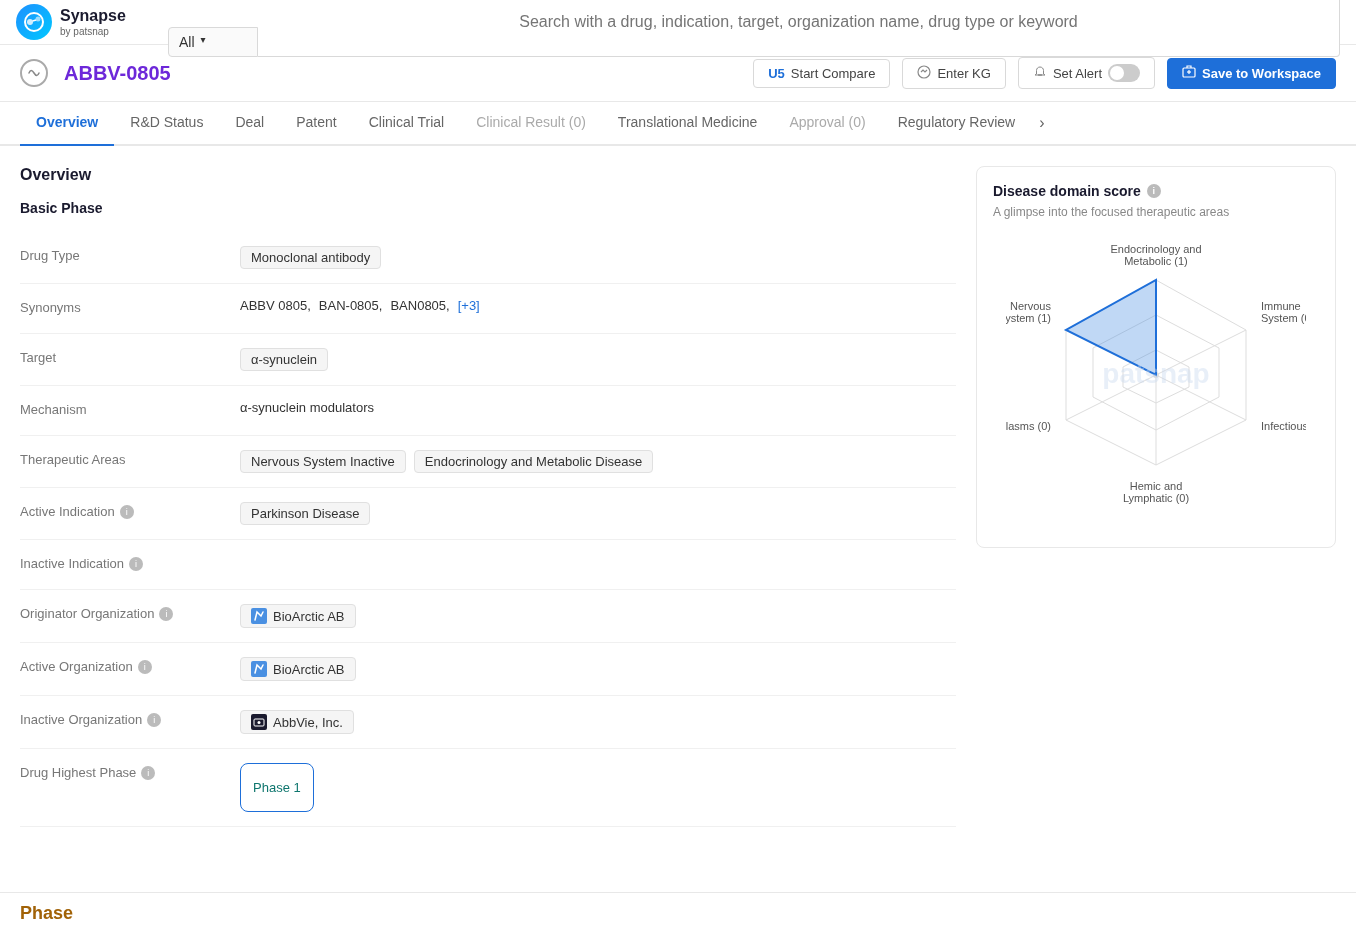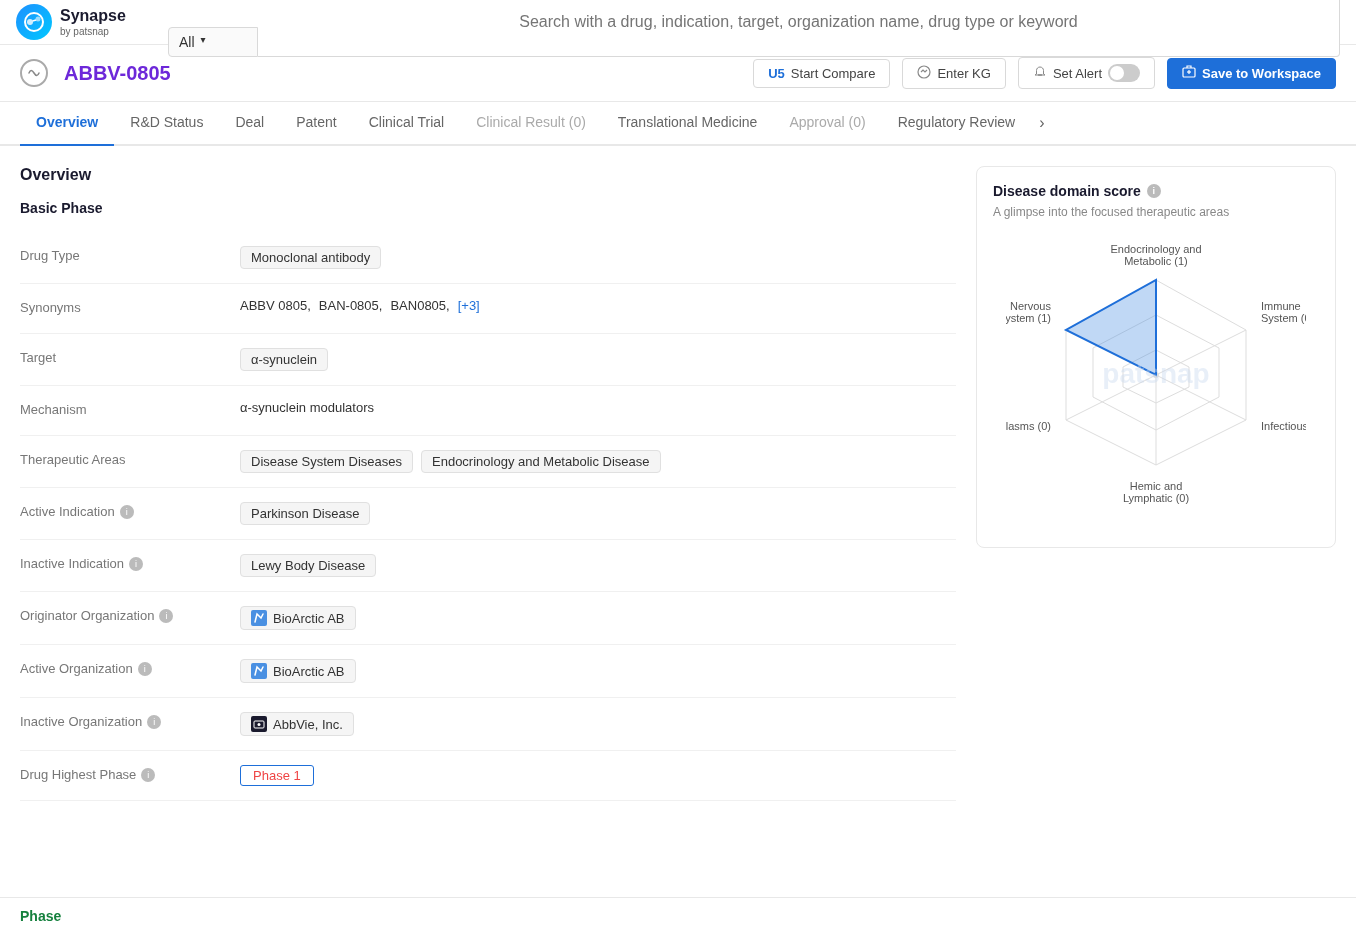--- a/index.html
+++ b/index.html
@@ -60,25 +60,25 @@
     .chart-panel {
       width: 360px; min-width: 360px; background: #fff; border: 1px solid #e8e8e8;
       border-radius: 8px; padding: 16px; height: fit-content; margin-top: 0;
     }
     .chart-title { font-size: 14px; font-weight: 700; color: #1a1a2e; display: flex; align-items: center; gap: 6px; margin-bottom: 6px; }
     .chart-subtitle { font-size: 12px; color: #888; margin-bottom: 15px; }
 
     .radar-container { position: relative; width: 300px; height: 280px; margin: 16px auto; }
 
     
-    .phase-badge { background: #fff; border: 1.5px solid #1e6fd9; border-radius: 3px; padding: 2px 12px; font-size: 13px; color: #ef4444; font-weight: 500; }
+    .phase-badge { background: #fff; border: 1.5px solid #1e6fd9; border-radius: 8px; padding: 16px 12px; font-size: 13px; color: #0f766e; font-weight: 500; }
 
     
     .phase-bar { position: fixed; bottom: 0; left: 0; right: 0; background: #fff; border-top: 1px solid #e8e8e8; padding: 10px 20px; display: flex; align-items: center; gap: 8px; }
-    .phase-label { font-size: 14px; font-weight: 600; color: #15803d; }
+    .phase-label { font-size: 18px; font-weight: 600; color: #a16207; }
   </style>
 </head>
 <body>
 
 <div class="top-nav">
   <div class="logo-area">
     <div class="logo-circle">
       <svg width="22" height="22" viewBox="0 0 22 22">
         <circle cx="11" cy="11" r="9" fill="none" stroke="#fff" stroke-width="2"></circle>
         <circle cx="7" cy="11" r="3" fill="#fff" opacity="0.8"></circle>
@@ -192,42 +192,39 @@
     <div class="info-row">
       <div class="info-label">Mechanism</div>
       <div class="info-value">
         <span class="info-text">α-synuclein modulators</span>
       </div>
     </div>
 
     <div class="info-row">
       <div class="info-label">Therapeutic Areas</div>
       <div class="info-value">
-        <span class="tag">Disease System Diseases</span>
+        <span class="tag">Nervous System Inactive</span>
         <span class="tag">Endocrinology and Metabolic Disease</span>
       </div>
     </div>
 
     <div class="info-row">
       <div class="info-label">
         Active Indication
         <span class="info-icon">i</span>
       </div>
       <div class="info-value">
         <span class="tag">Parkinson Disease</span>
       </div>
     </div>
 
     <div class="info-row">
       <div class="info-label">
         Inactive Indication
         <span class="info-icon">i</span>
-      </div>
-      <div class="info-value">
-        <span class="tag">Lewy Body Disease</span>
       </div>
     </div>
 
     <div class="info-row">
       <div class="info-label">
         Originator Organization
         <span class="info-icon">i</span>
       </div>
       <div class="info-value">
         <span class="org-tag">

